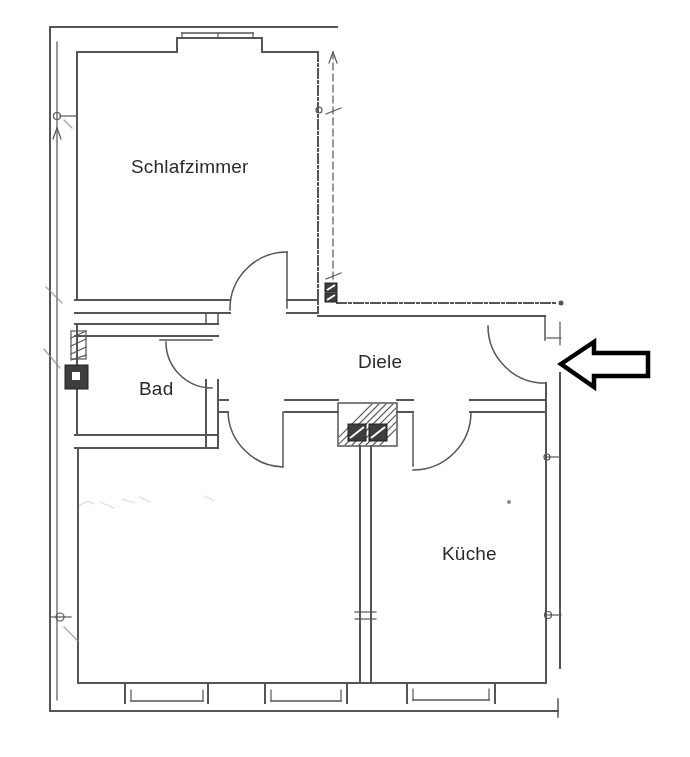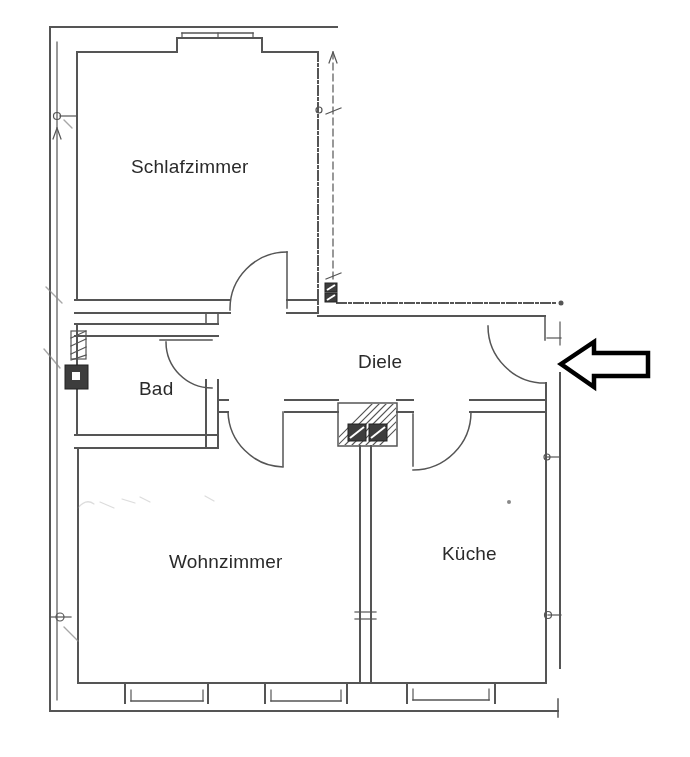--- a/index.html
+++ b/index.html
@@ -227,15 +227,14 @@
     </g>
 
     <g>
       <polygon class="arrowshape" points="561,364 594,342 594,353 648,353 648,376 594,376 594,387"></polygon>
     </g>
   </svg>
 
   <div class="room-label lbl-schlafzimmer">Schlafzimmer</div>
   <div class="room-label lbl-bad">Bad</div>
   <div class="room-label lbl-diele">Diele</div>
-  <div class="room-label lbl-wohnzimmer">Wohnzimmer</div>
   <div class="room-label lbl-kueche">Küche</div>
 </div>
 
 </body></html>

